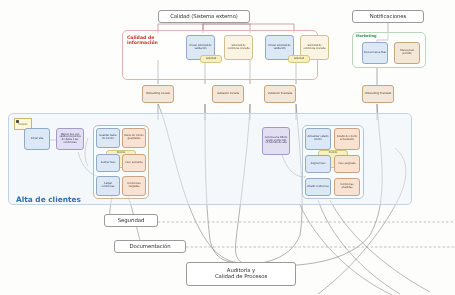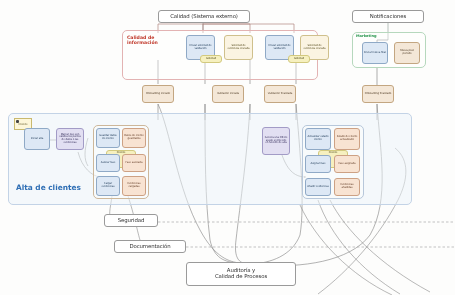--- a/index.html
+++ b/index.html
@@ -58,21 +58,21 @@
   }
   .sticky .dot{
     position:absolute;left:1px;top:1px;width:3px;height:3px;background:#444;border-radius:1px;
   }
 
   
   .t3{font-size:2.6px;}
   .t4{font-size:3.6px;}
   .t5{font-size:4.6px;}
   .t6{font-size:5.4px;}
-  .t8{font-size:7.4px;}
+  .t8{font-size:7.4px;margin-top:12px;}
 </style>
 </head>
 <body>
 
 <div id="canvas">
 
   <svg class="wires" viewBox="0 0 455 295">
     <g fill="none" stroke="#8a8a8a" stroke-width="0.7">
 
       <path d="M203,22 L203,30"></path>

